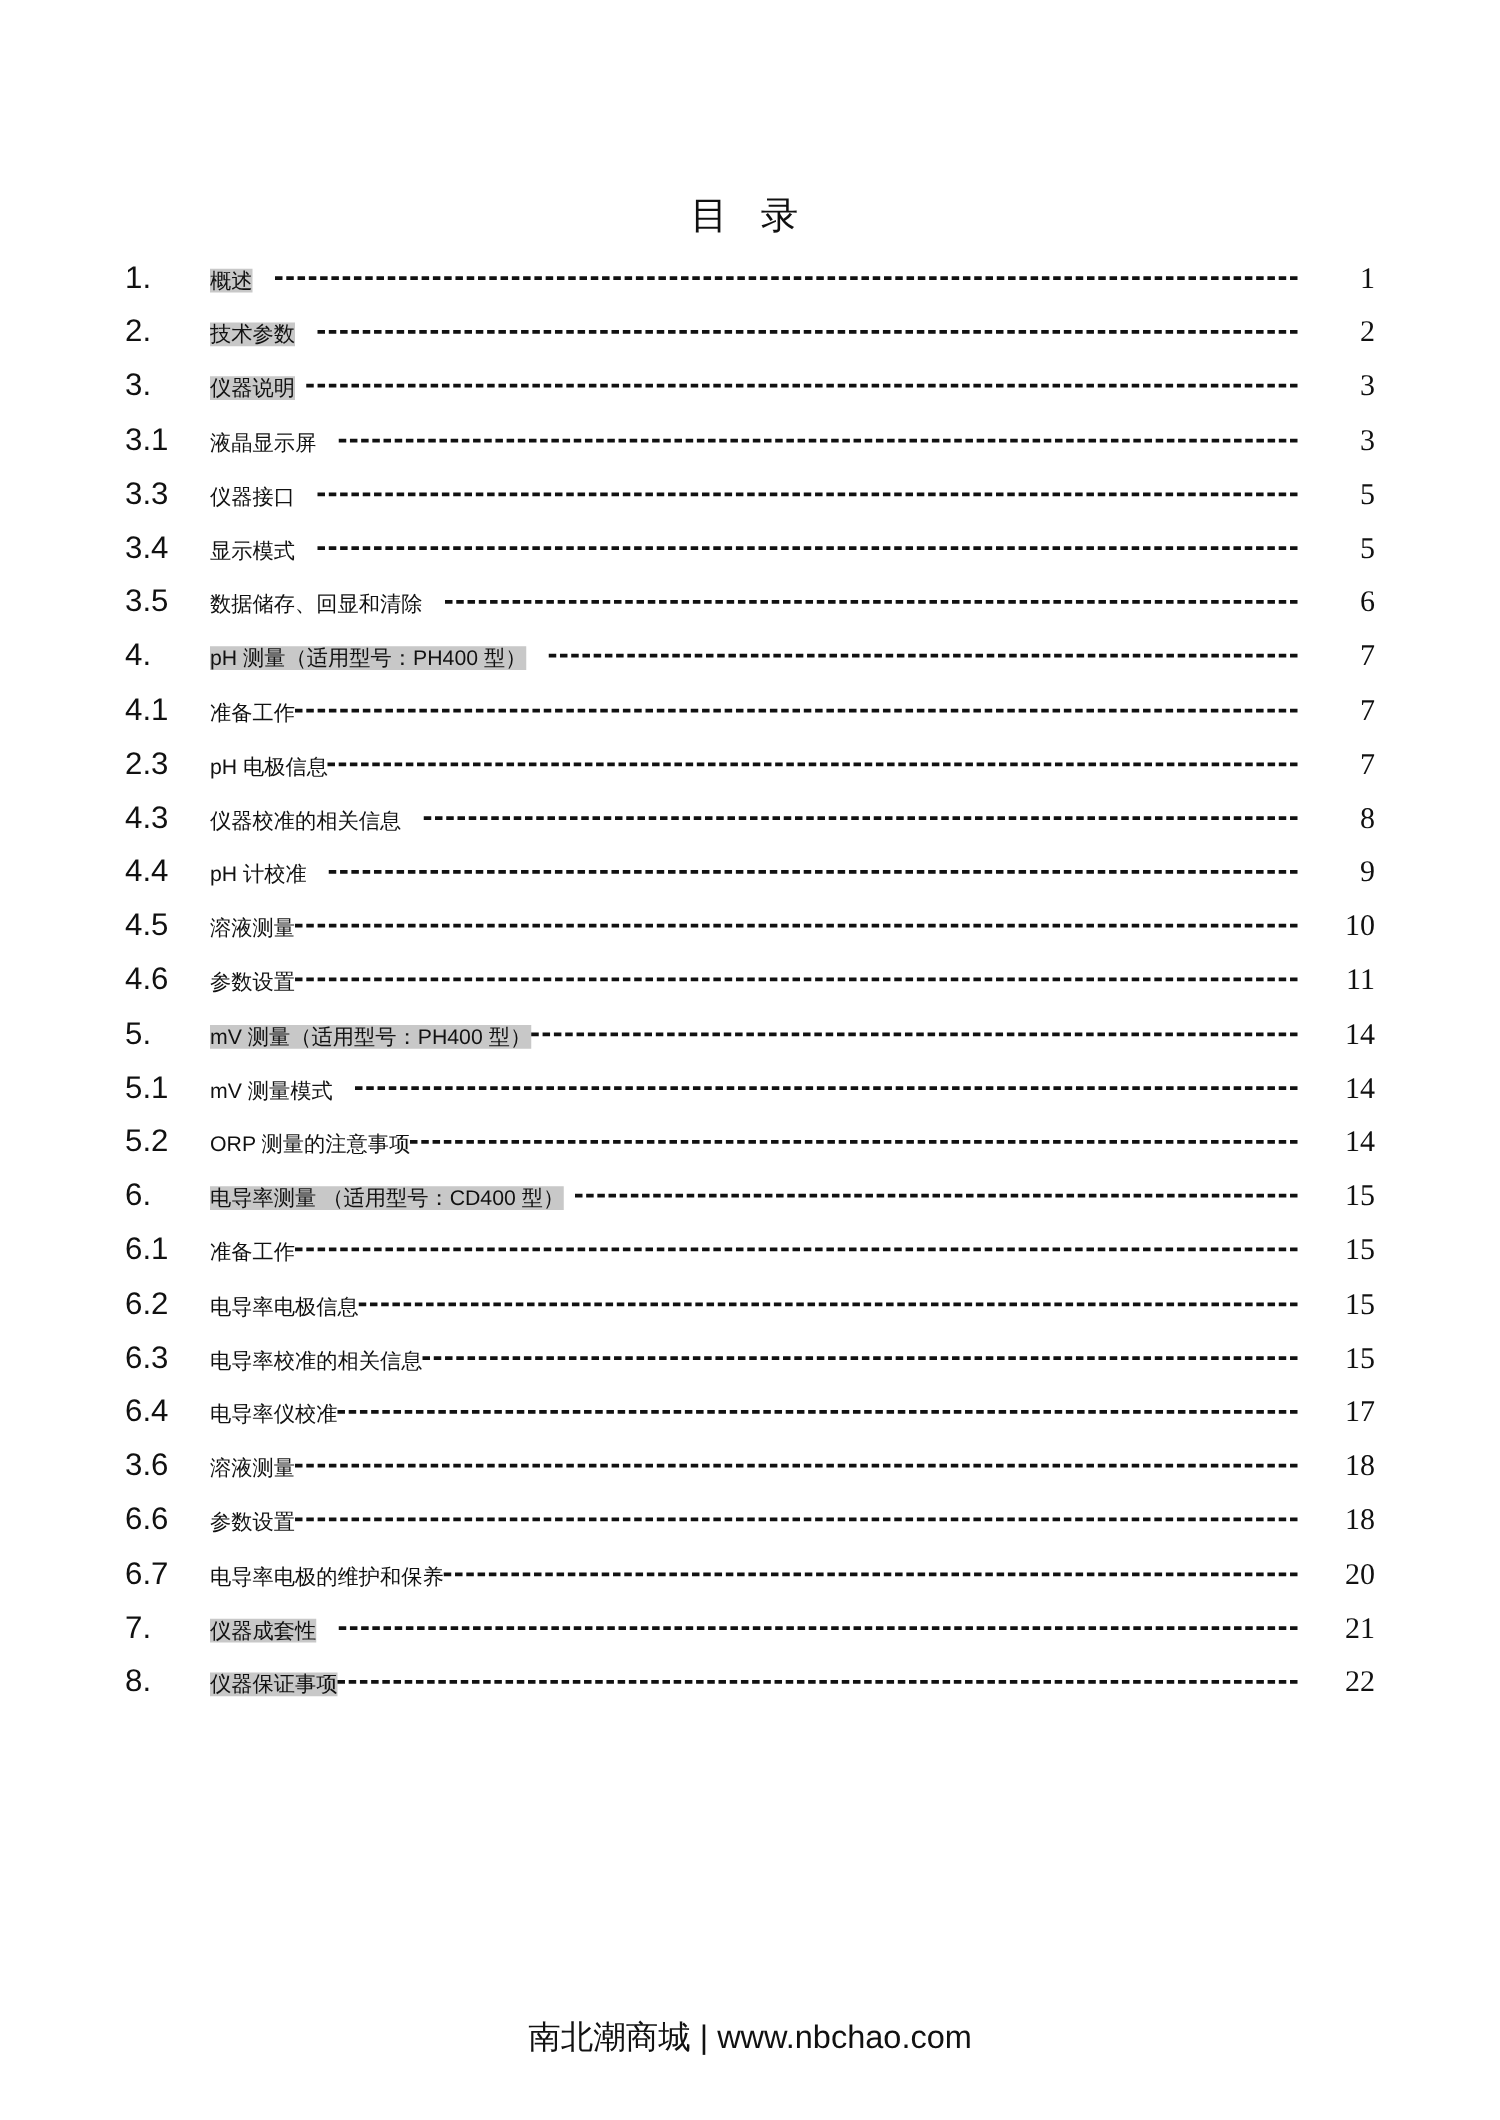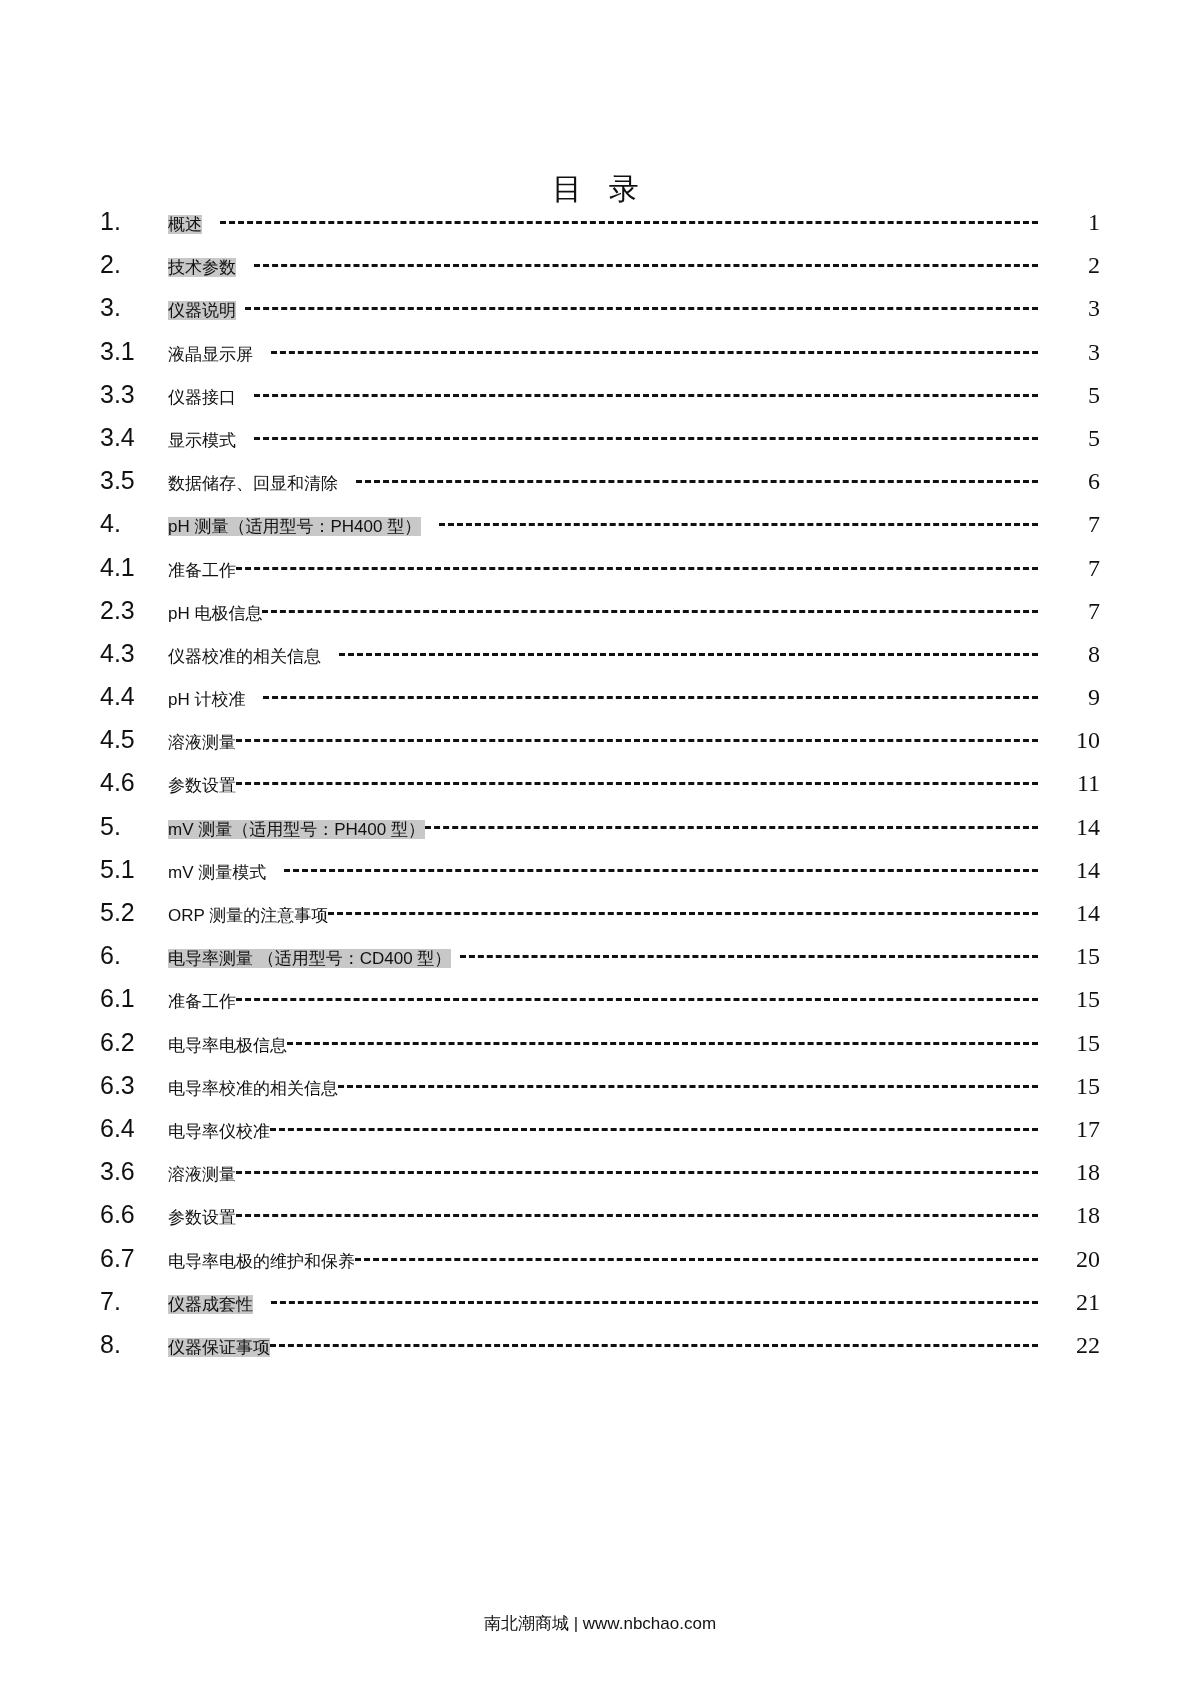--- a/index.html
+++ b/index.html
@@ -18,21 +18,21 @@
 
   .page {
     position: absolute;
     inset: 0;
     background: #fff;
   }
 
   
   .toc-title {
     position: absolute;
-    top: 169px;
+    top: 152px;
     left: 0;
     right: 0;
     text-align: center;
     font-size: 30px;
     letter-spacing: 0.30em;
     font-weight: 400;
     color: #111;
     font-family: "Liberation Sans", "DejaVu Sans", sans-serif;
   }
 
@@ -105,21 +105,21 @@
     color: #111;
   }
 
   
   .footer {
     position: absolute;
     left: 0;
     right: 0;
     top: 1612px;
     text-align: center;
-    font-size: 17px;
+    font-size: 26px;
     color: #111;
     font-family: "Liberation Sans", "DejaVu Sans", sans-serif;
   }
 </style>
 </head>
 <body>
 
 <div class="page">
 
   <div class="toc-title">目  录</div>

